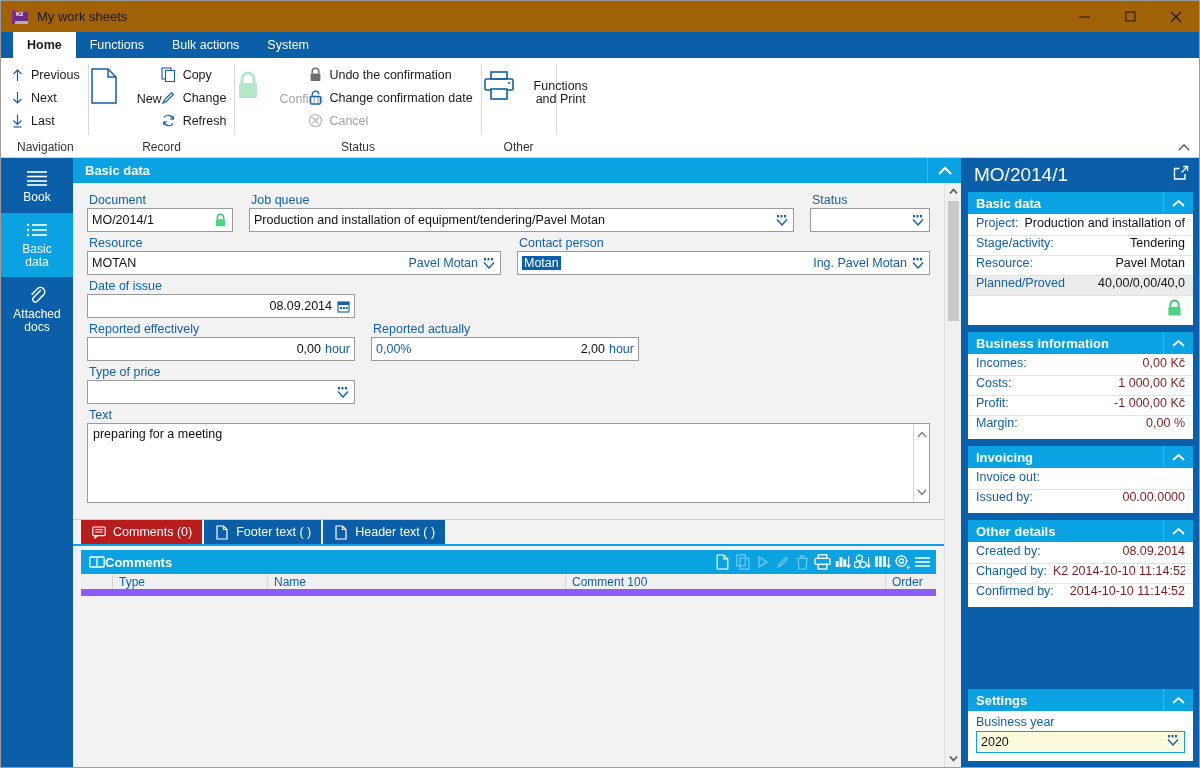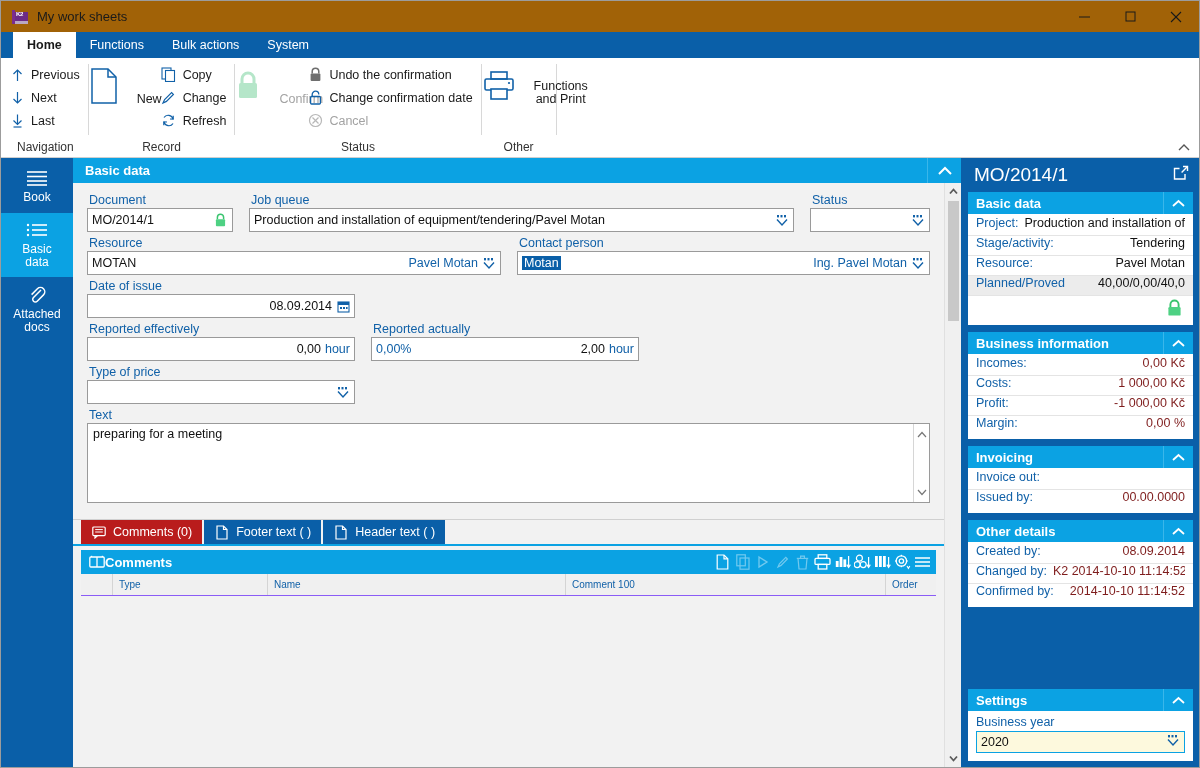--- a/index.html
+++ b/index.html
@@ -176,21 +176,21 @@
   .grid-head {
     height: 24px; background: #0ba2e3; display: flex; align-items: center;
     padding-left: 8px; color: #fff; font-weight: bold; font-size: 13px;
   }
   .grid-head .gh-title { flex: 1; display:flex; align-items:flex-end; }
   .gh-tools { display: flex; align-items: center; gap: 1px; padding-right: 4px; }
   .gh-tool { width: 19px; height: 22px; display:flex; align-items:center; justify-content:center; }
   .gh-tool.disabled { opacity: 0.42; }
   .grid-cols {
     height: 22px; display: flex; background: #f0f0f0;
-    border-bottom: 1px solid #8b5cf6; font-size: 10px; color: #1161a8;
+    border-bottom: 7px solid #8b5cf6; font-size: 12px; color: #1161a8;
   }
   .gcol { display: flex; align-items: center; padding: 0 6px; border-right: 1px solid #d4d4d4; }
   .grid-body { flex: 1; background: #fdfdfd; display:flex; flex-direction:column; position:relative; min-height:0; }
   .grid-blank { flex: 1; }
   .nodata {
     height: 25px; background: #dcdcdc; display:flex; align-items:center; justify-content:center;
     font-size: 12.5px; color: #111;
   }
   .grid-foot { height: 14px; background:#f2f2f2; border-top:1px solid #d0d0d0; display:flex; align-items:center; }
 

